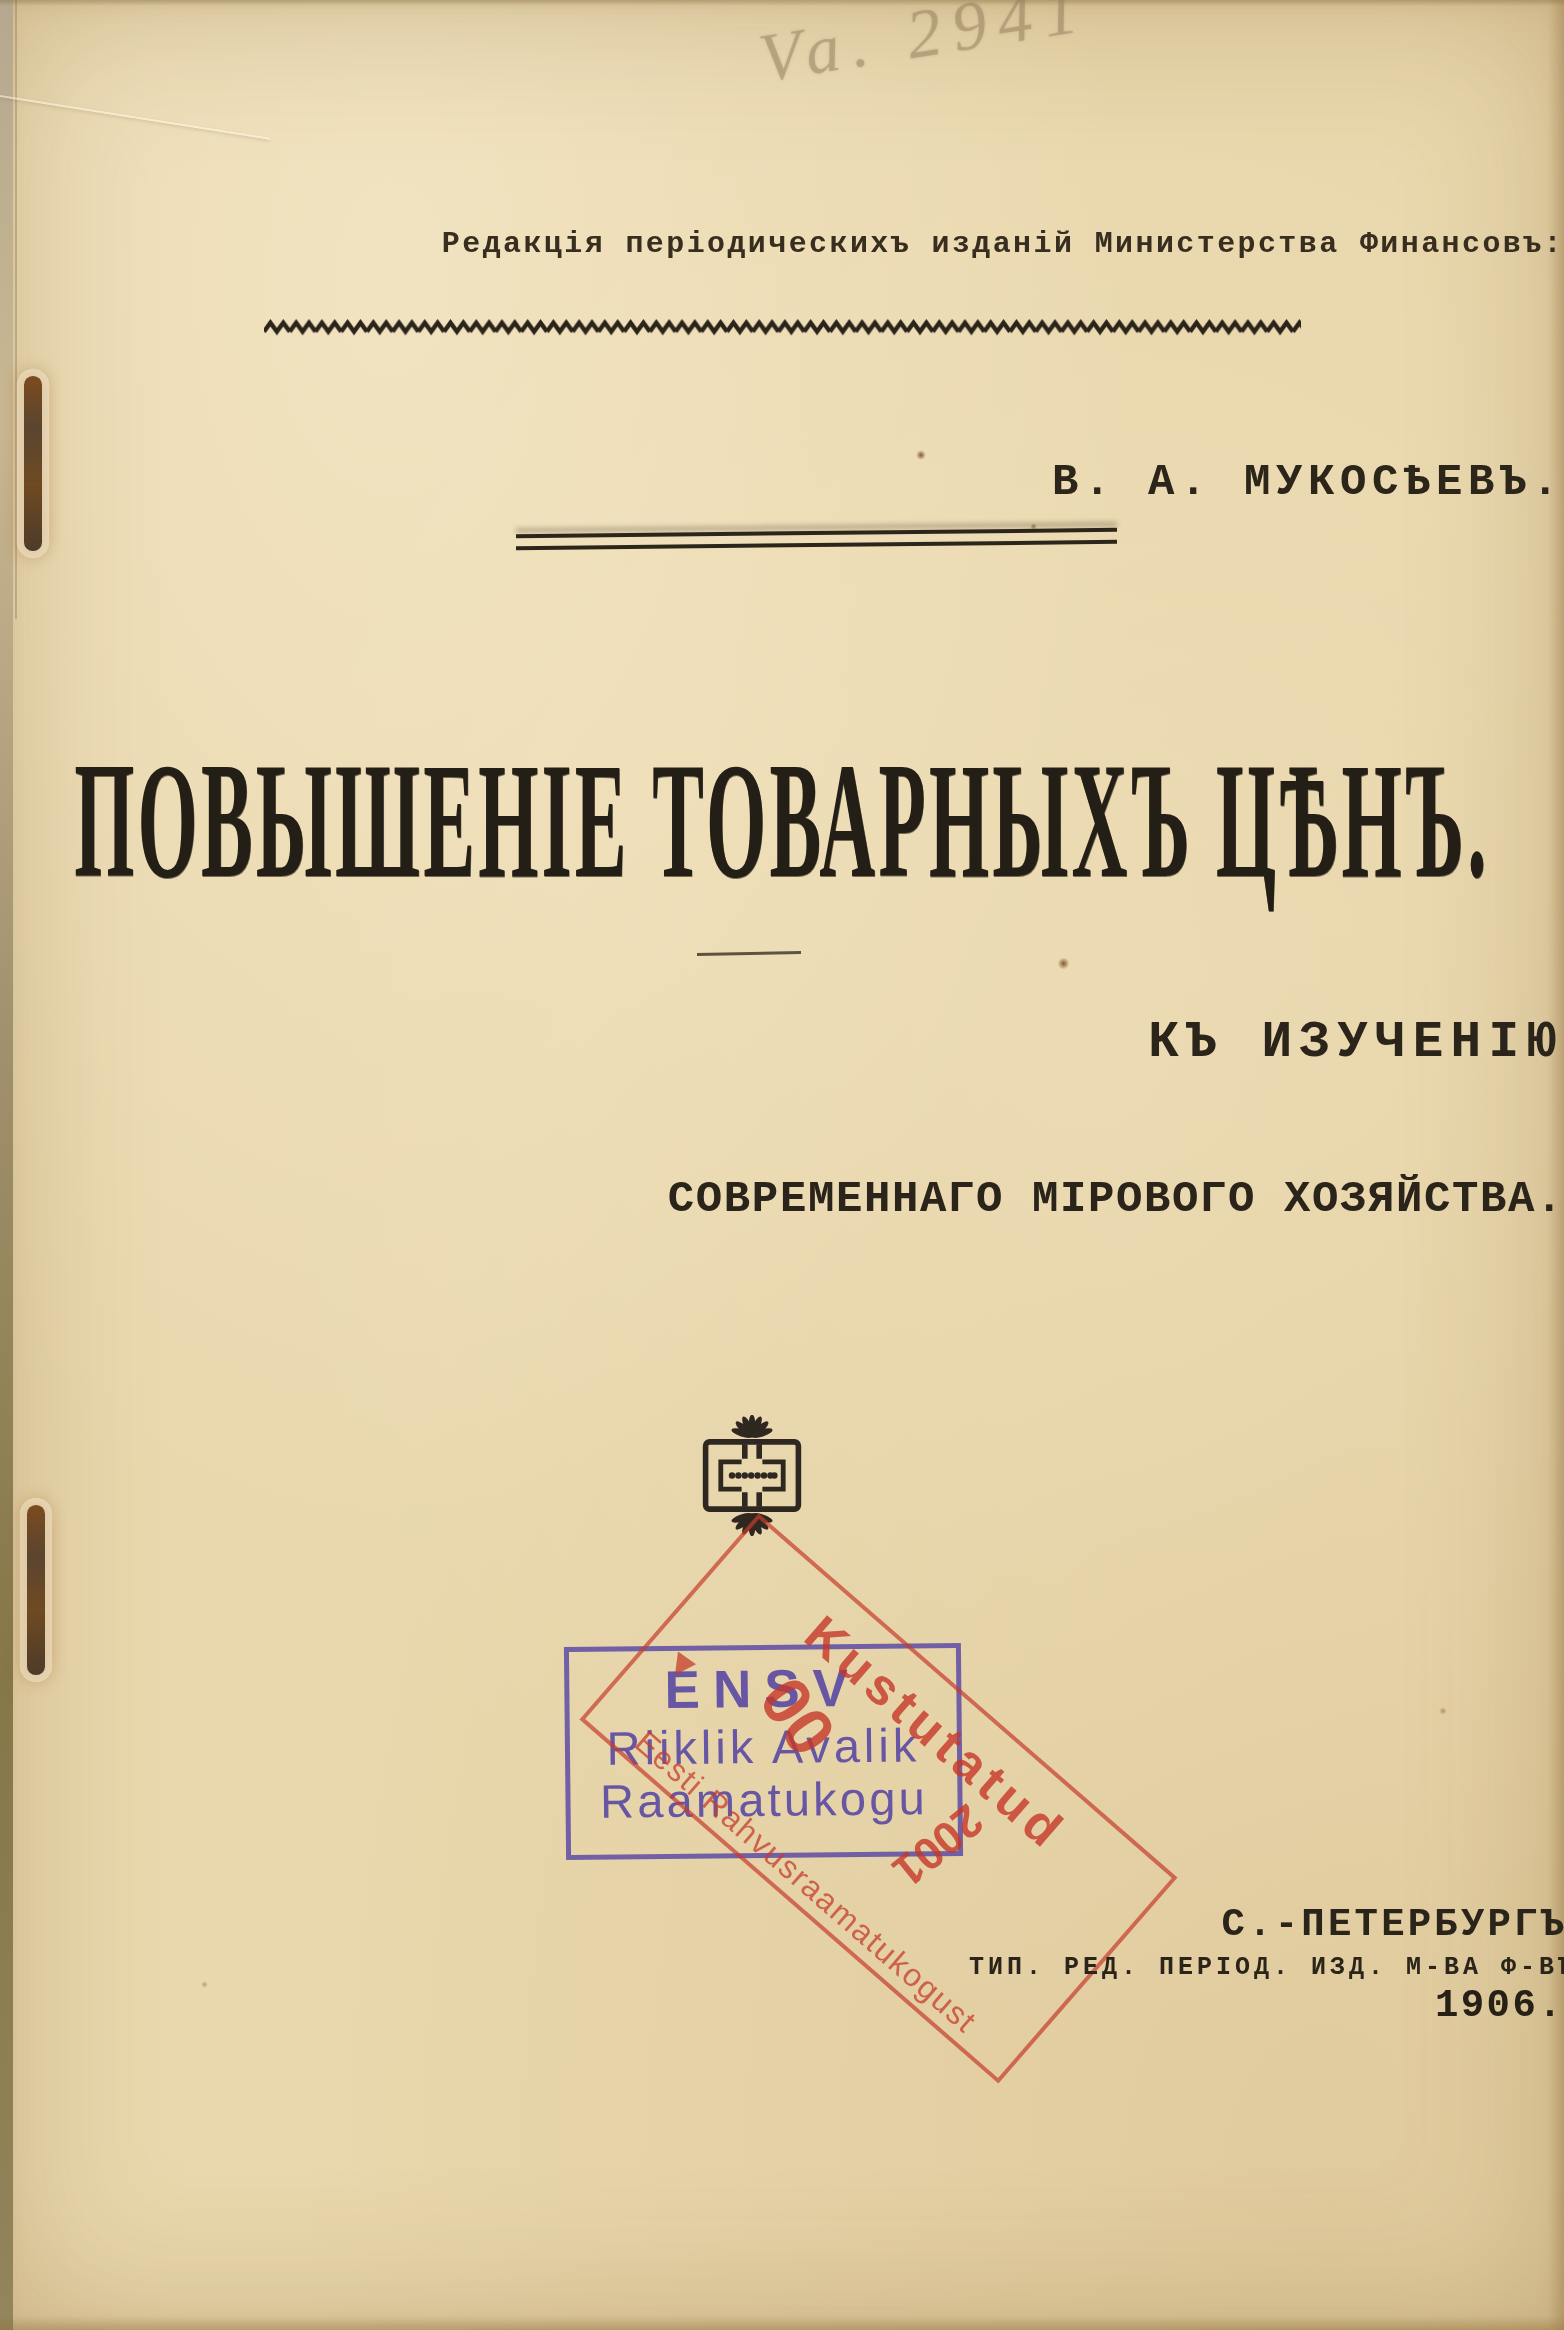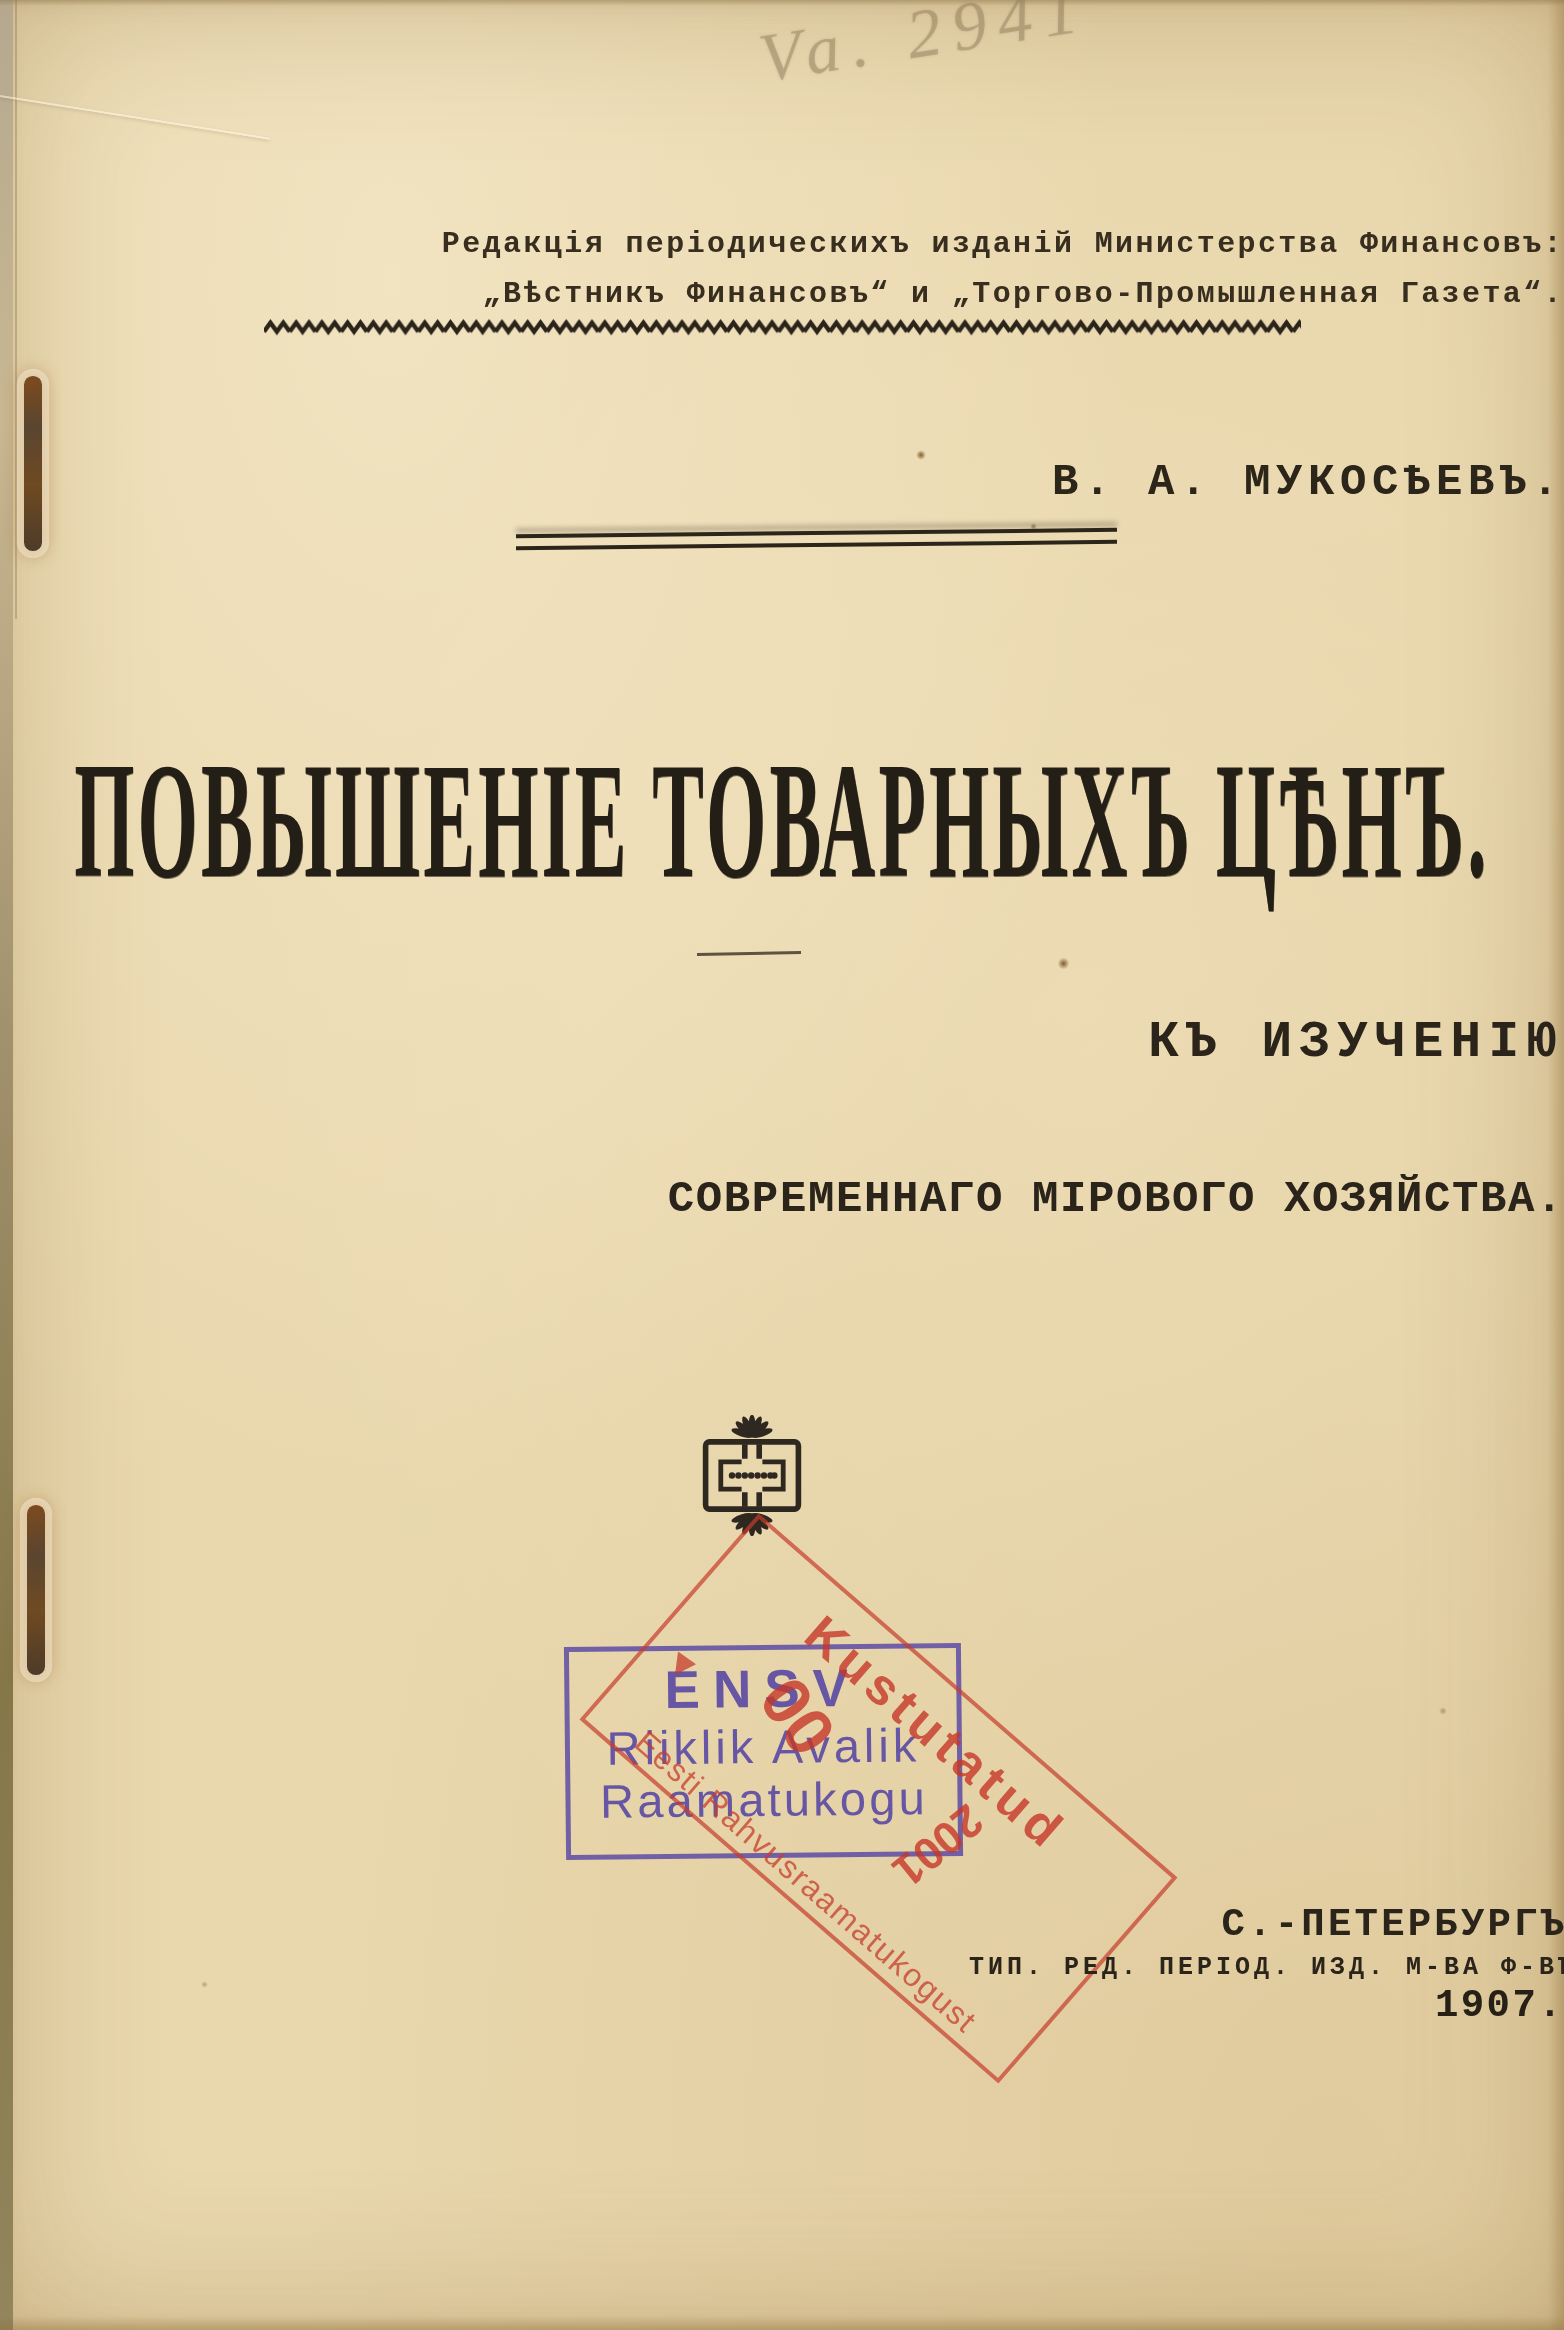--- a/index.html
+++ b/index.html
@@ -111,21 +111,20 @@
 
   <div class="abs spot" style="left:1058px;top:957px;width:11.3px;height:13px;"></div>
   <div class="abs spot" style="left:916px;top:450px;width:9.6px;height:9.6px;"></div>
   <div class="abs spot" style="left:1439px;top:1707px;width:8px;height:8px;opacity:.5;"></div>
   <div class="abs spot" style="left:201px;top:1981px;width:7.2px;height:7.2px;opacity:.45;"></div>
   <div class="abs spot" style="left:1030px;top:523px;width:7.2px;height:7.2px;opacity:.7;"></div>
 
   <div class="abs pencil">Va. 2941</div>
 
   <div class="ctr hdr hdr1">Редакція періодическихъ изданій Министерства Финансовъ:</div>
-  <div class="ctr hdr hdr2">„Вѣстникъ Финансовъ“ и „Торгово-Промышленная Газета“.</div>
 
   <svg class="abs zigzag" width="1037" height="19.3" viewBox="0 0 1290 24">
     <defs>
       <pattern id="zz" width="32" height="24" patternUnits="userSpaceOnUse">
         <path d="M0 17 L8 6 L16 17 L24 6 L32 17" stroke="#2b241a" stroke-width="5.5" fill="none"></path>
       </pattern>
     </defs>
     <rect width="1290" height="24" fill="url(#zz)"></rect>
   </svg>
 
@@ -187,16 +186,16 @@
   <div class="abs red-stamp">
     <div class="kustutatud">Kustutatud</div>
     <div class="red-digits">00</div>
     <div class="red-year">2001</div>
     <div class="red-edge-text">Eesti Rahvusraamatukogust</div>
   </div>
   <div class="abs red-arrow"></div>
 
   <div class="ctr city">С.-ПЕТЕРБУРГЪ.</div>
   <div class="ctr printer">ТИП. РЕД. ПЕРІОД. ИЗД. М-ВА Ф-ВЪ.</div>
-  <div class="ctr year">1907.</div>
+  <div class="ctr year">1906.</div>
 
 </div>
 
 
 </body></html>

